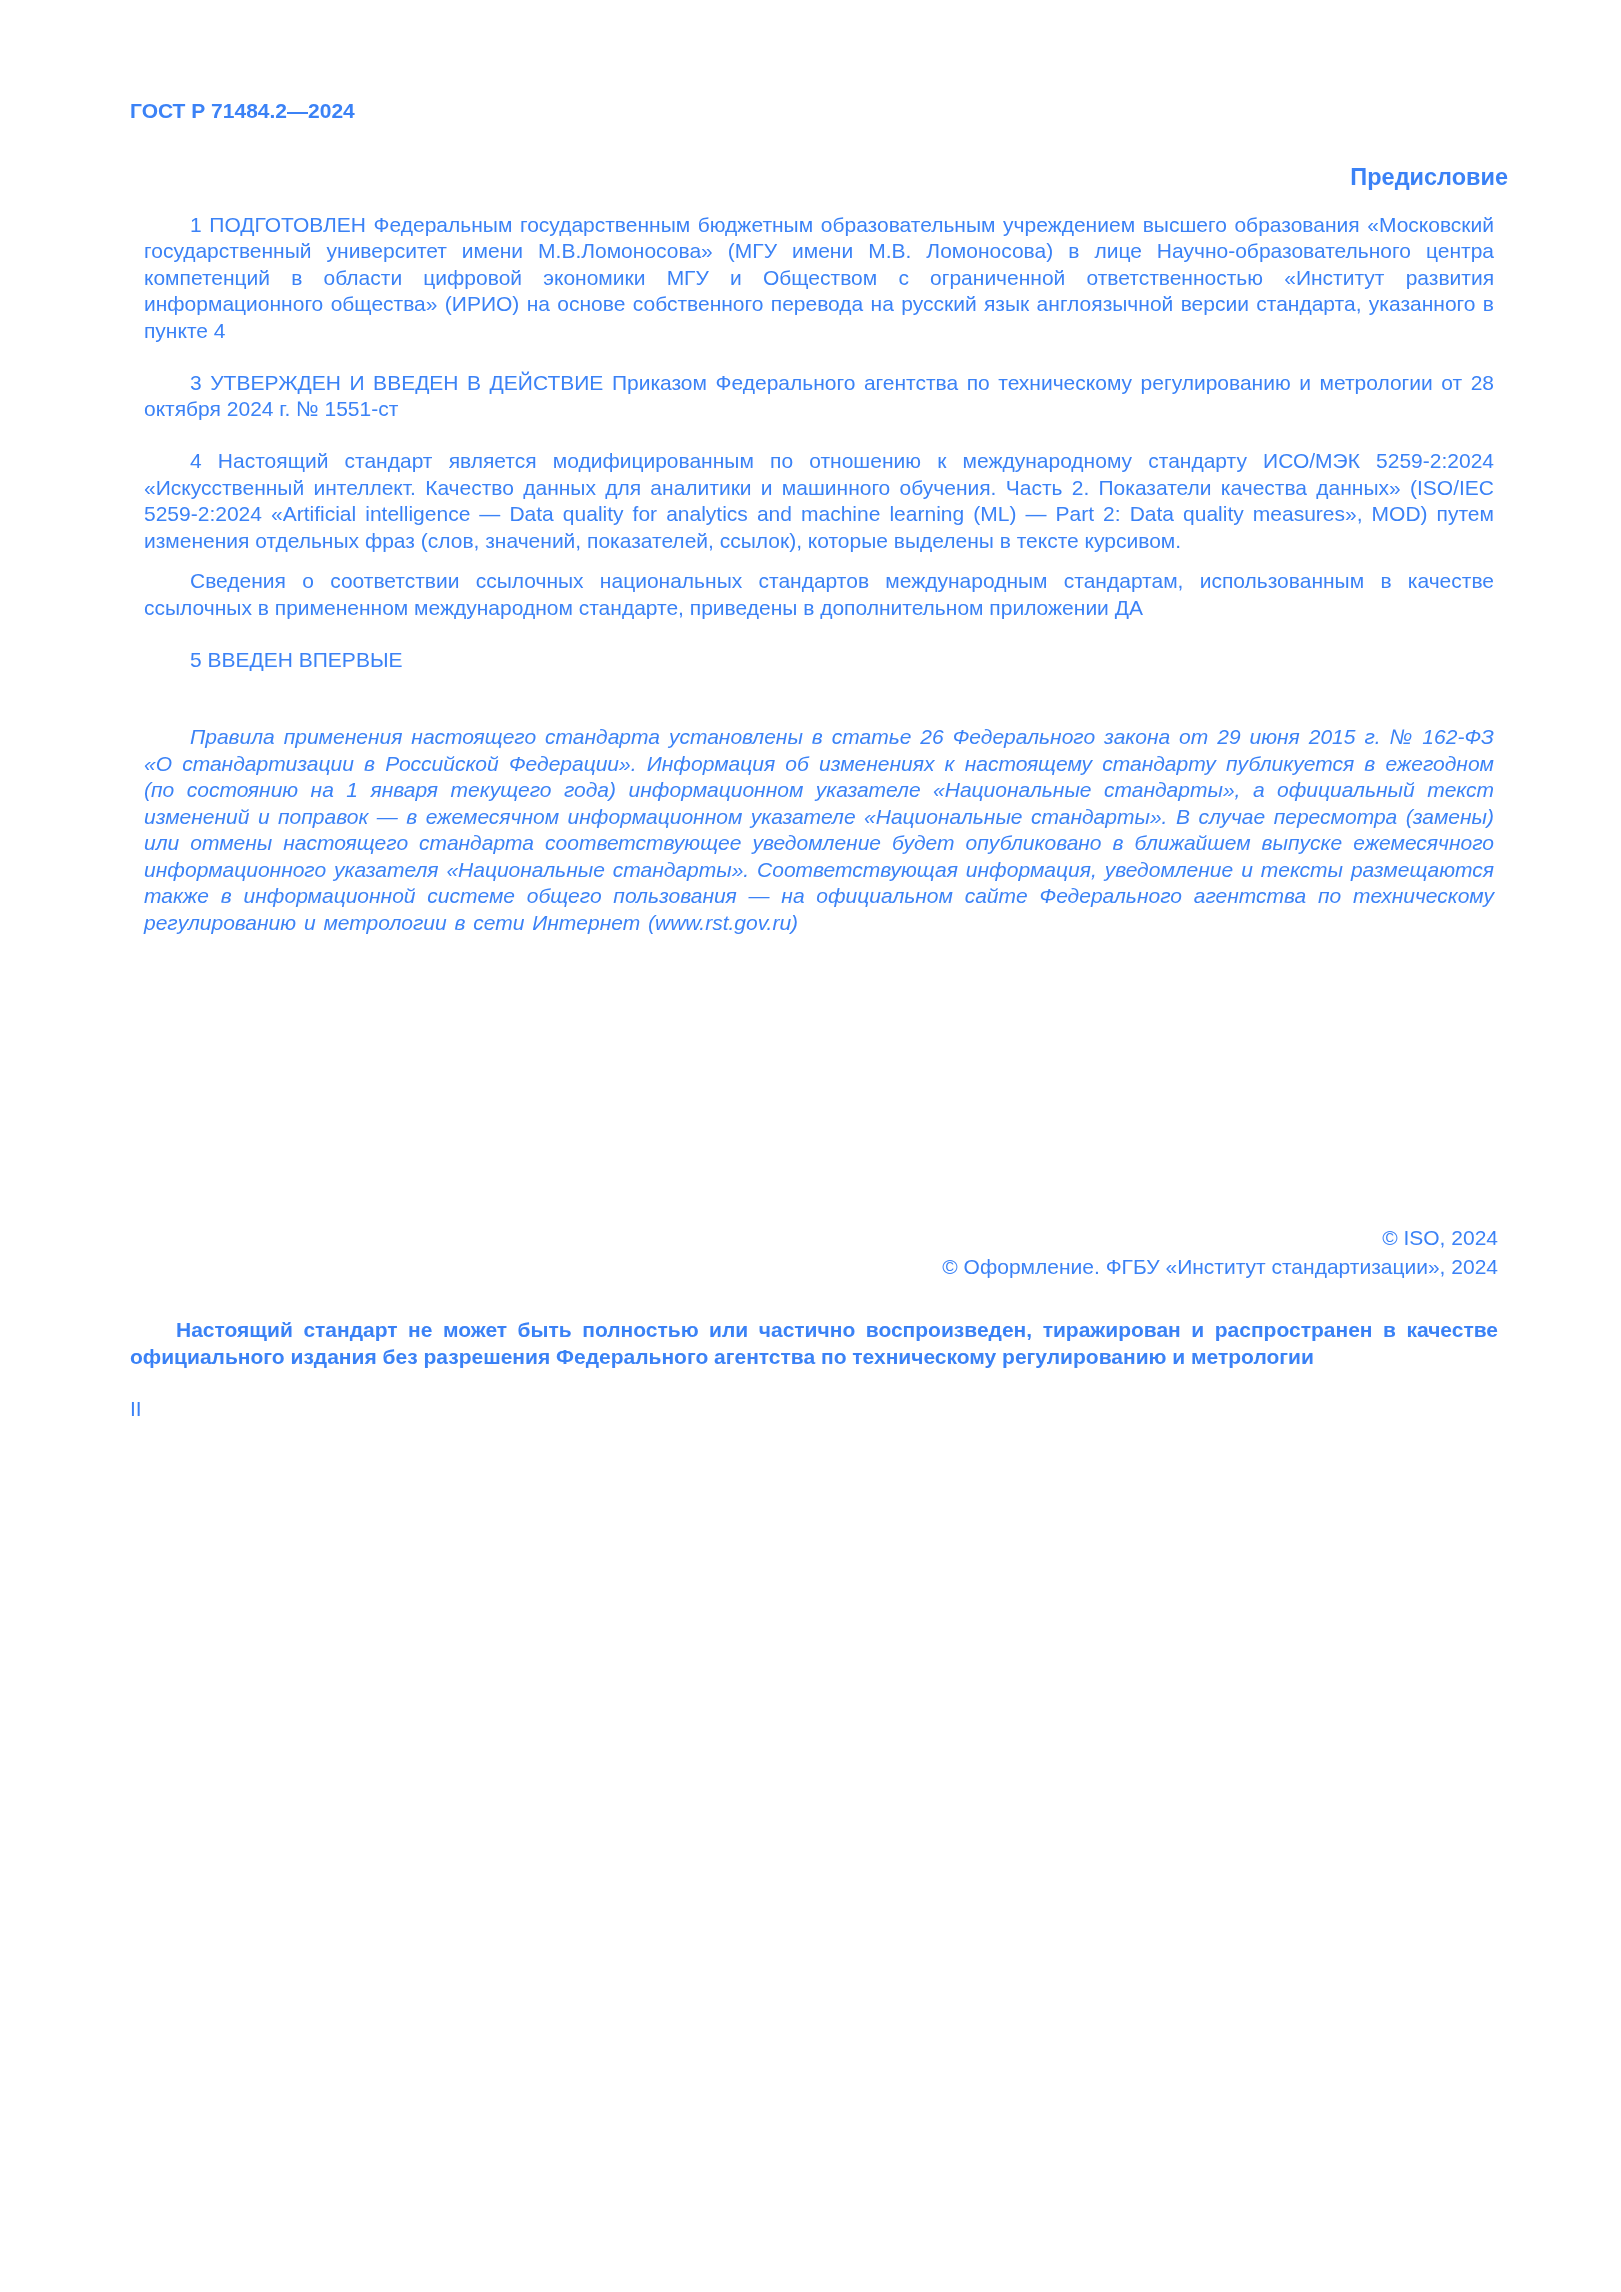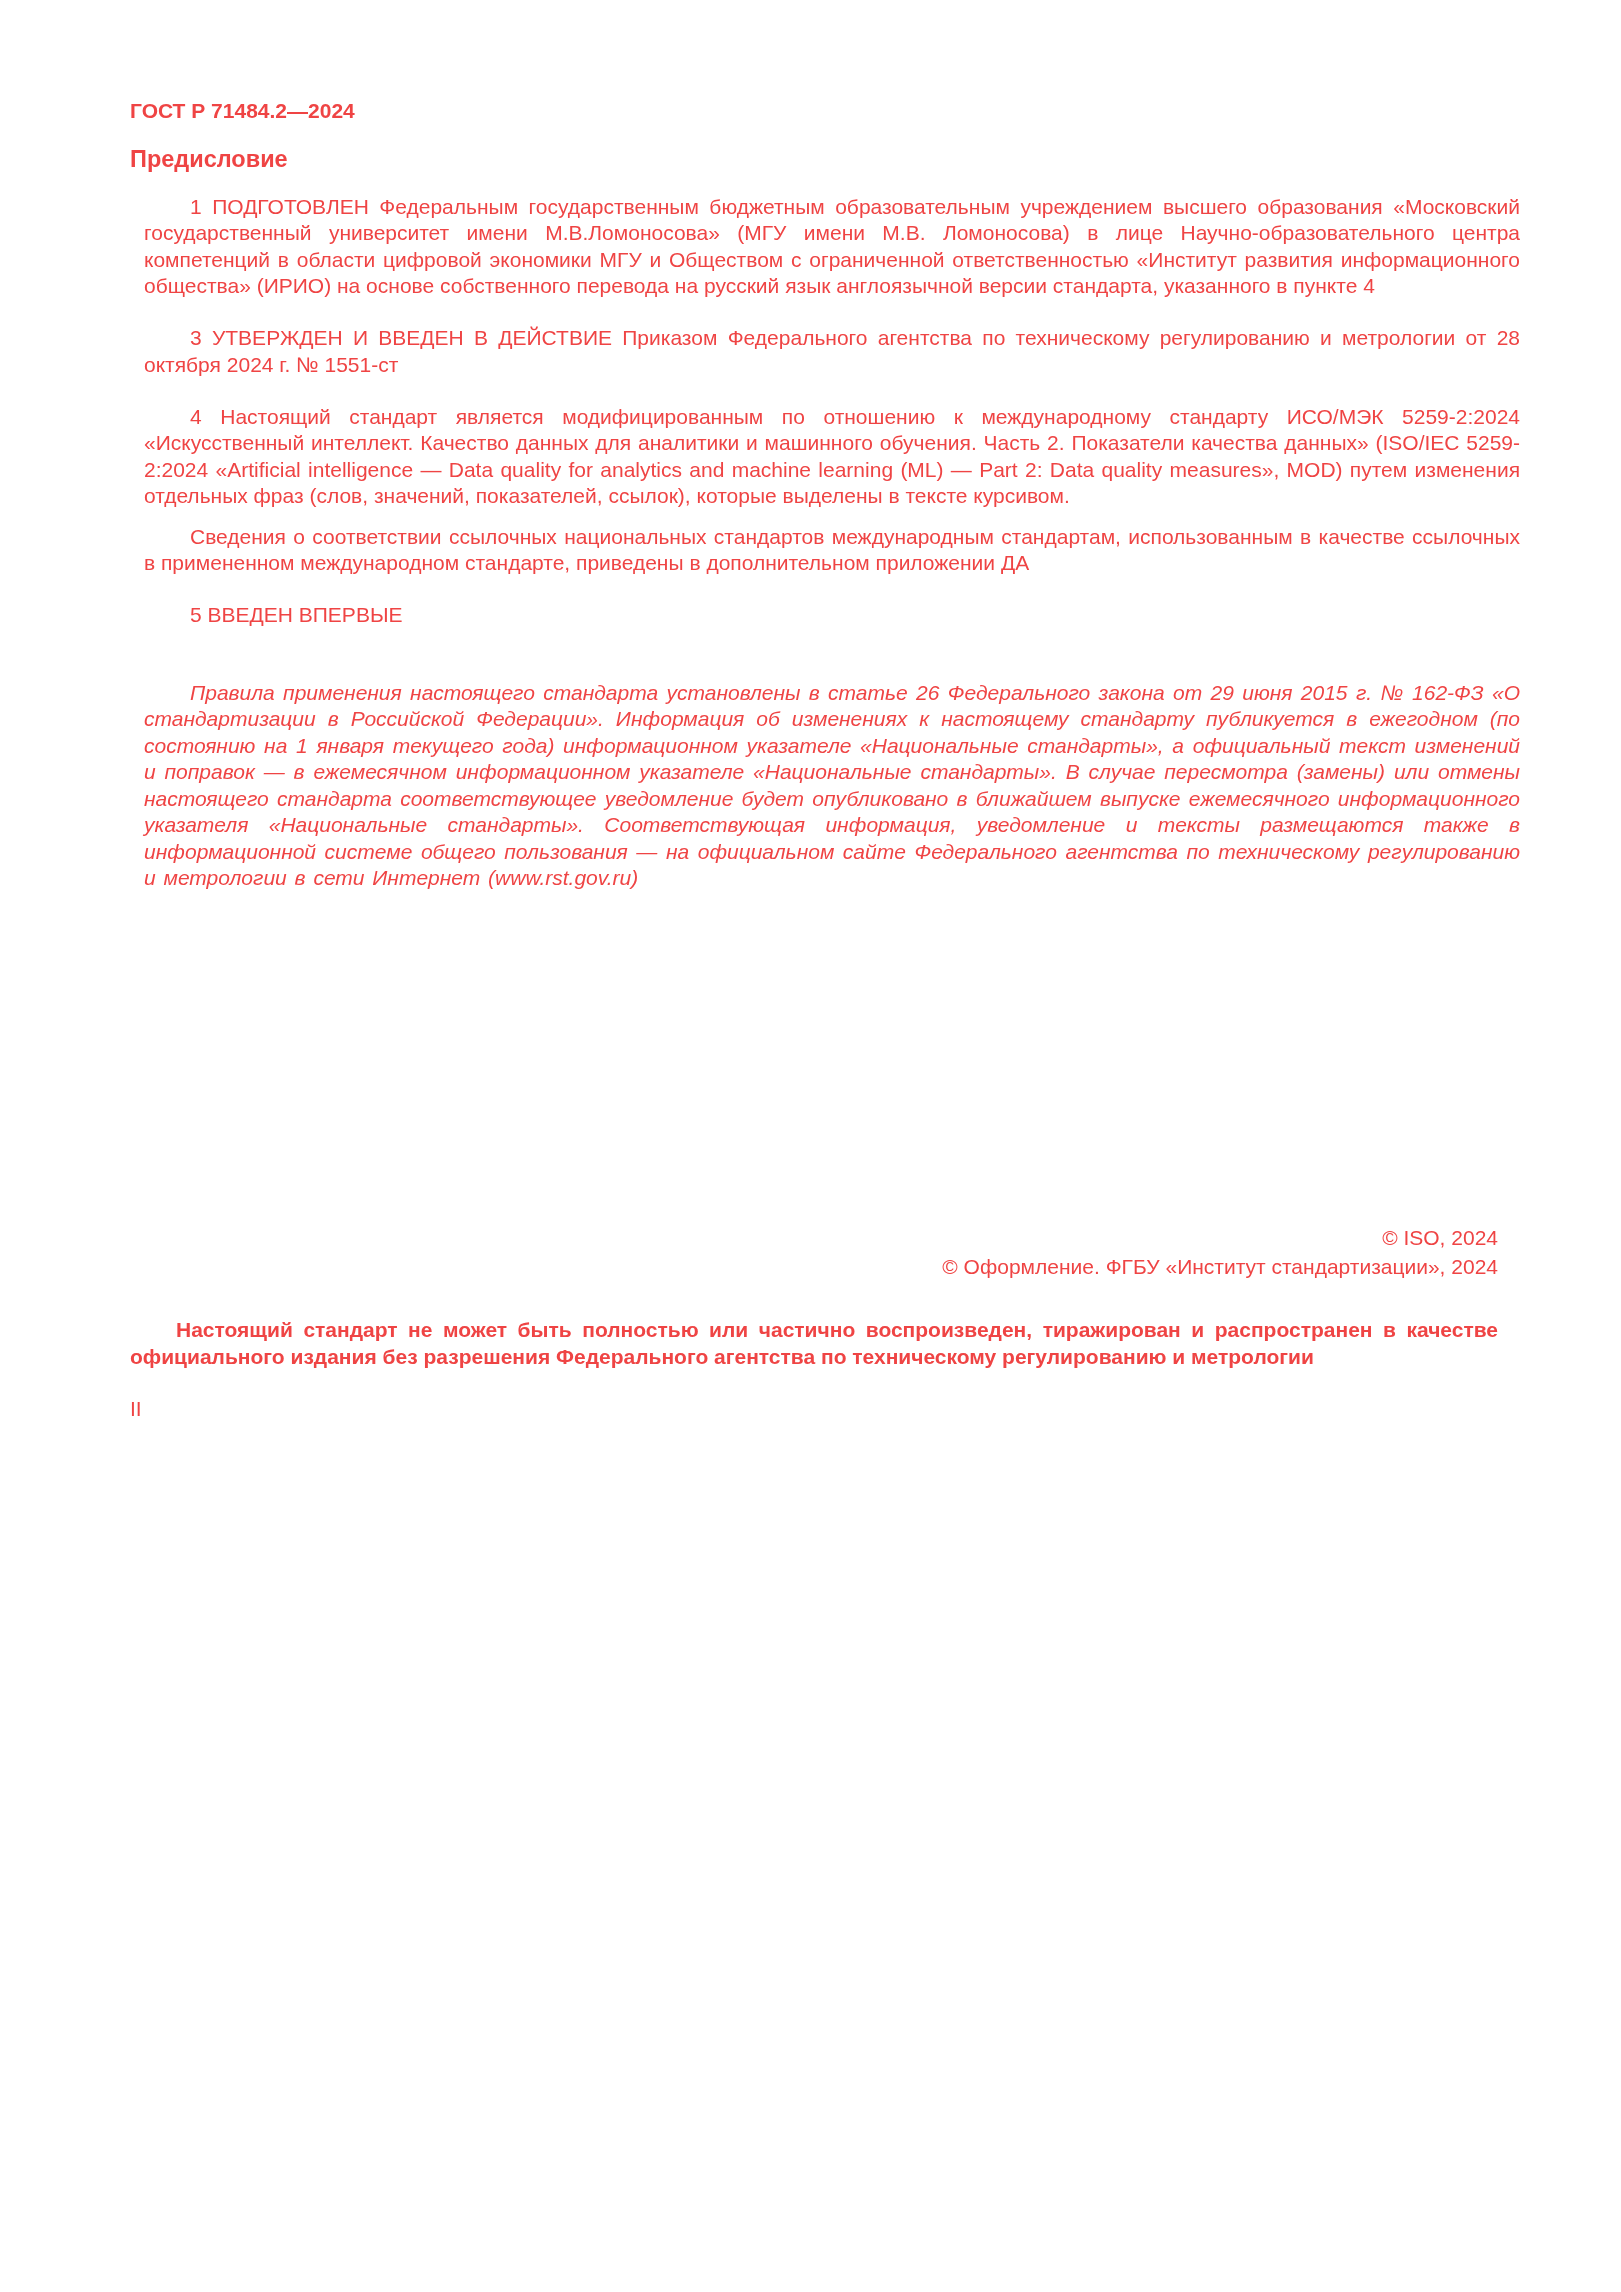--- a/index.html
+++ b/index.html
@@ -5,36 +5,36 @@
   html, body {
     margin: 0;
     padding: 0;
     background: #ffffff;
   }
   .page {
     position: relative;
     width: 1621px;
     height: 2293px;
     background: #ffffff;
-    color: #ef4444;
+    color: #3b82f6;
     font-family: "Liberation Sans", sans-serif;
     font-size: 21px;
     line-height: 26.5px;
     box-sizing: border-box;
-    padding: 98px 87px 0 130px;
+    padding: 98px 113px 0 130px;
   }
   .doc-header {
     font-weight: bold;
     font-size: 21px;
   }
   .doc-title {
     font-size: 23.5px;
     font-weight: bold;
-    text-align: left;
-    margin: 21px 0 0 0;
+    text-align: right;
+    margin: 39px 0 0 0;
   }
   p.para {
     margin: 14px;
     text-align: justify;
     text-indent: 46px;
     hyphens: auto;
     -webkit-hyphens: auto;
   }
   .mt-first { margin-top: 21.6px !important; }
   .mt-clause { margin-top: 25.5px !important; }

